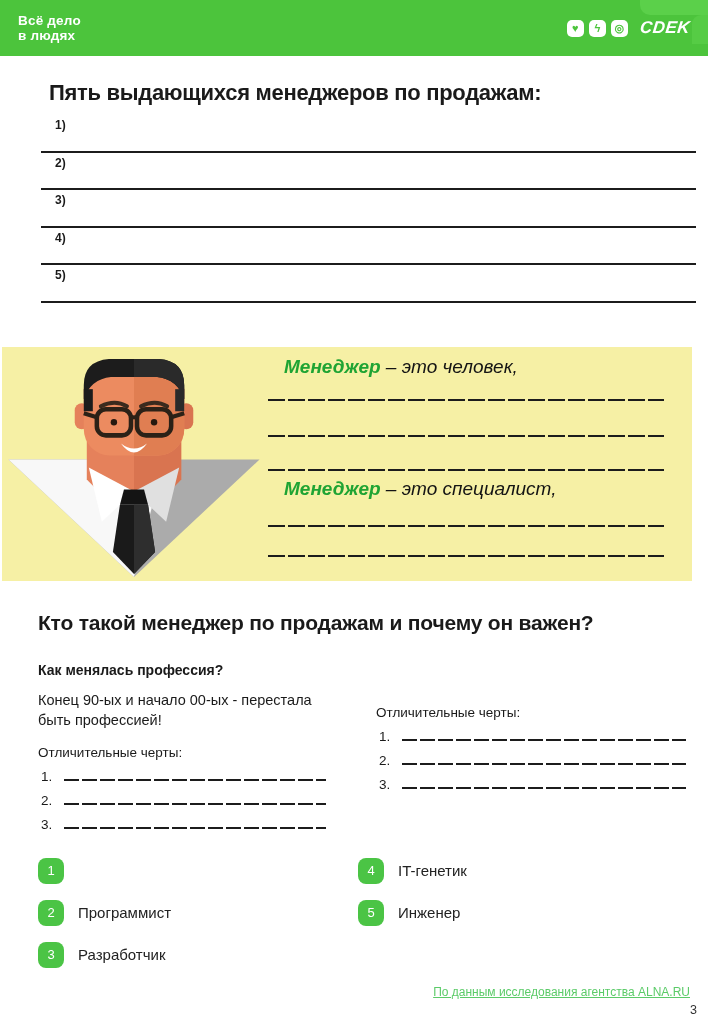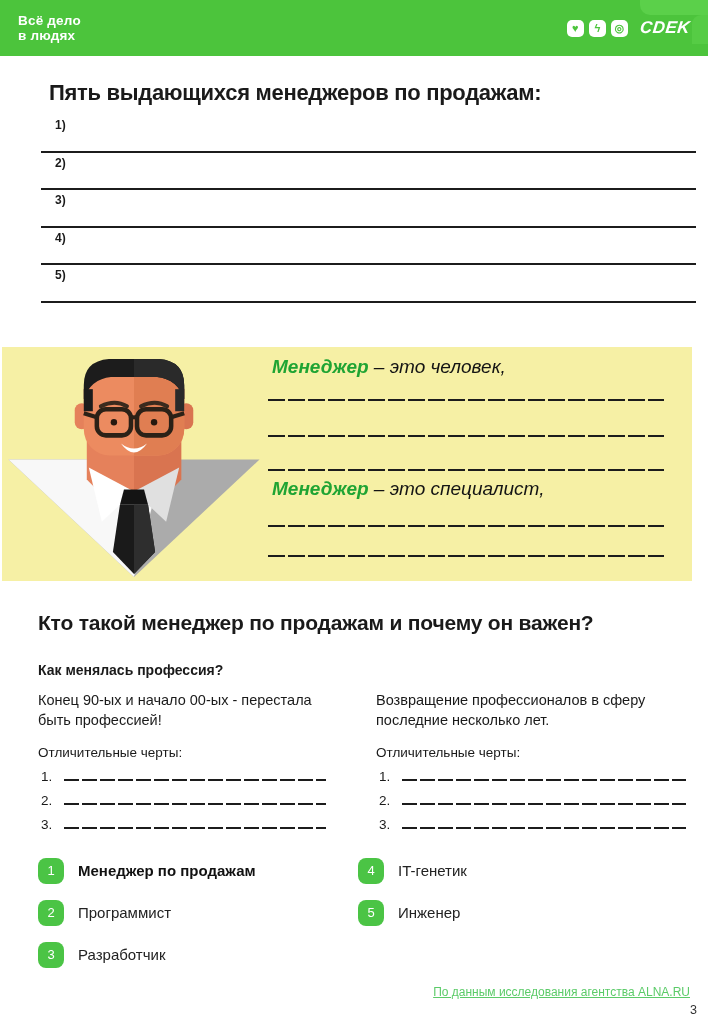--- a/index.html
+++ b/index.html
@@ -36,21 +36,21 @@
   .title { font-size:22px; font-weight:bold; margin:0 0 9px 38px; letter-spacing:-.3px; }
   .blank-item { position:relative; height:37.5px; }
   .blank-item .num { position:absolute; left:44px; top:3px; font-size:12px; font-weight:bold; }
   .blank-item .line { position:absolute; left:30px; right:12px; bottom:0;
     border-bottom:2px solid #1c1c1c; }
 
   
   .yellow { margin:44px 16px 0 2px; background:#F6F0A5; height:234px; position:relative; }
   .man-wrap { position:absolute; left:6px; bottom:4px; width:252px; height:226px; }
   .prompts { position:absolute; left:266px; right:28px; top:0; bottom:0; }
-  .prompt { position:absolute; left:4px; font-style:italic; font-size:19px; white-space:nowrap; }
+  .prompt { position:absolute; left:16px; font-style:italic; font-size:19px; white-space:nowrap; }
   .prompt .term { color:#1FA433; font-weight:bold; }
   .prompt .rest { color:#141414; }
   .p1 { top:9px; } .p2 { top:131px; }
   .dash-line { position:absolute; left:0; right:0; height:2px;
     background:repeating-linear-gradient(90deg,#1c1c1c 0 17px, rgba(0,0,0,0) 17px 20px); }
   .l1 { top:52px; } .l2 { top:88px; } .l3 { top:122px; }
   .l4 { top:178px; } .l5 { top:208px; }
 
   
   .who { margin:30px 16px 0 38px; }
@@ -203,21 +203,20 @@
             <span class="fnum">2.</span>
             <span class="fline"></span>
           </div>
           <div class="fitem">
             <span class="fnum">3.</span>
             <span class="fline"></span>
           </div>
         </div>
       </div>
       <div class="col-right">
-        <p>Возвращение профессионалов в сферу последние несколько лет.</p>
         <div class="features">
           <div class="flabel">Отличительные черты:</div>
           <div class="fitem">
             <span class="fnum">1.</span>
             <span class="fline"></span>
           </div>
           <div class="fitem">
             <span class="fnum">2.</span>
             <span class="fline"></span>
           </div>
@@ -228,21 +227,20 @@
         </div>
       </div>
     </div>
   </div>
 
   <div class="top5">
     <div class="t5grid">
       <div class="t5col-left">
         <div class="t5item">
           <span class="sq">1</span>
-          <span class="t5label bold">Менеджер по продажам</span>
         </div>
         <div class="t5item">
           <span class="sq">2</span>
           <span class="t5label">Программист</span>
         </div>
         <div class="t5item">
           <span class="sq">3</span>
           <span class="t5label">Разработчик</span>
         </div>
       </div>

